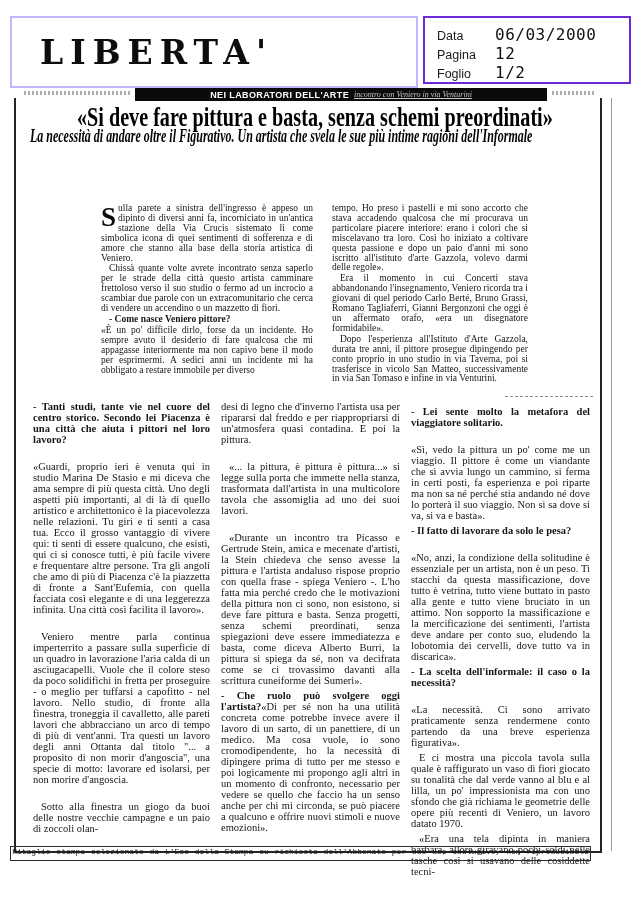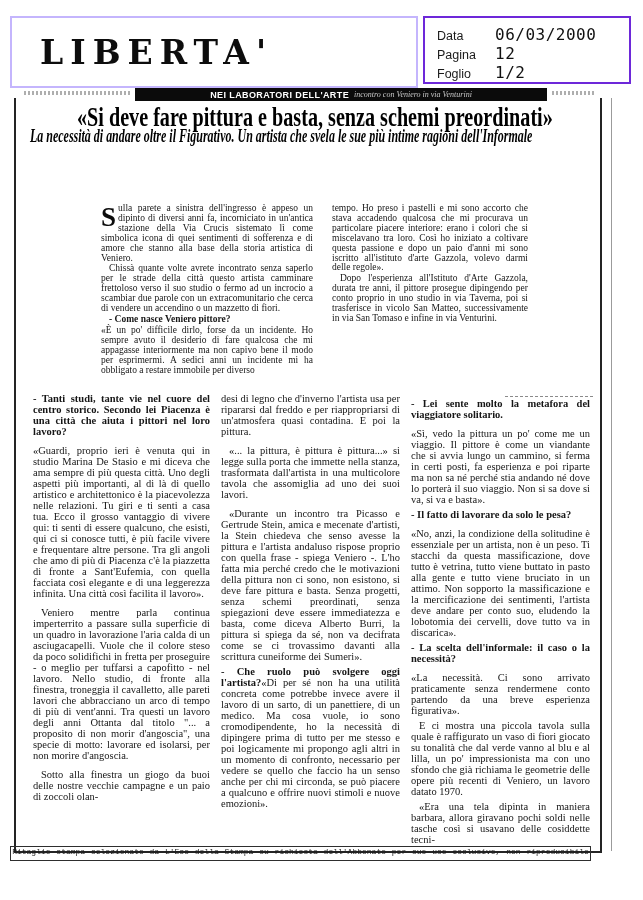--- a/index.html
+++ b/index.html
@@ -45,21 +45,21 @@
   .kicker-bar{
     left:135px;top:88px;width:412px;height:13px;background:#0b0b0b;
     display:flex;align-items:center;justify-content:center;gap:5px;
     white-space:nowrap;overflow:hidden;
   }
   .kicker-title{
     font-family:"Liberation Sans", sans-serif;font-weight:bold;
     font-size:9px;color:#ffffff;letter-spacing:.4px;
   }
   .kicker-sub{
-    font-style:italic;font-size:8px;color:#c9c9c9;
+    font-style:italic;font-size:8px;color:#c9c9c9;text-decoration:underline;
   }
 
   
   .page-frame{
     left:14px;top:98px;width:584px;height:753px;
     border-left:2px solid #242424;border-right:2px solid #242424;border-bottom:2px solid #242424;
   }
   .scan-edge{left:611px;top:98px;width:1px;height:753px;background:#9b9b9b;}
 
   
@@ -76,21 +76,21 @@
   }
 
   
   .colA{font-size:9.5px;line-height:9.9px;text-align:justify;color:#161616;}
   .colA1{left:101px;top:203px;width:212px;}
   .colA2{left:332px;top:203px;width:196px;}
   .colB{font-size:10.5px;line-height:11px;text-align:justify;color:#161616;}
   .colB1{left:33px;top:385px;width:177px;}
   .colB2{left:221px;top:385px;width:179px;}
   .colB3{left:411px;top:390px;width:179px;}
-  .colB p{margin:8px 0 0 0;}
+  .colB p{margin:16px 0 0 0;}
   .colA p{margin:1px 0 0 0;}
   p{margin:0;}
   .ind{text-indent:8px;}
   .q{font-weight:bold;}
   .gap{margin-top:4px !important;}
   .dropcap{
     float:left;font-weight:bold;font-size:27px;line-height:26px;
     padding:0 2px 0 0;color:#0c0c0c;
   }
   .inline-q{font-weight:bold;}
@@ -150,20 +150,21 @@
 
 <div class="abs colA colA1">
   <p><span class="dropcap">S</span><span>ulla parete a sinistra dell'ingresso è appeso un dipinto di diversi anni fa, incorniciato in un'antica stazione della Via Crucis sistemato lì come simbolica icona di quei sentimenti di sofferenza e di amore che stanno alla base della storia artistica di Veniero.</span></p>
   <p class="ind">Chissà quante volte avrete incontrato senza saperlo per le strade della città questo artista camminare frettoloso verso il suo studio o fermo ad un incrocio a scambiar due parole con un extracomunitario che cerca di vendere un accendino o un mazzetto di fiori.</p>
   <p class="ind q">- Come nasce Veniero pittore?</p>
   <p>«È un po' difficile dirlo, forse da un incidente. Ho sempre avuto il desiderio di fare qualcosa che mi appagasse interiormente ma non capivo bene il modo per esprimermi. A sedici anni un incidente mi ha obbligato a restare immobile per diverso</p>
 </div>
 
 <div class="abs colA colA2">
   <p>tempo. Ho preso i pastelli e mi sono accorto che stava accadendo qualcosa che mi procurava un particolare piacere interiore: erano i colori che si miscelavano tra loro. Così ho iniziato a coltivare questa passione e dopo un paio d'anni mi sono iscritto all'istituto d'arte Gazzola, volevo darmi delle regole».</p>
+  <p class="ind">Era il momento in cui Concerti stava abbandonando l'insegnamento, Veniero ricorda tra i giovani di quel periodo Carlo Berté, Bruno Grassi, Romano Tagliaferri, Gianni Bergonzoni che oggi è un affermato orafo, «era un disegnatore formidabile».</p>
   <p class="ind">Dopo l'esperienza all'Istituto d'Arte Gazzola, durata tre anni, il pittore prosegue dipingendo per conto proprio in uno studio in via Taverna, poi si trasferisce in vicolo San Matteo, successivamente in via San Tomaso e infine in via Venturini.</p>
 </div>
 
 <div class="abs colB colB1">
   <p class="q">- Tanti studi, tante vie nel cuore del centro storico. Secondo lei Piacenza è una città che aiuta i pittori nel loro lavoro?</p>
   <p>«Guardi, proprio ieri è venuta qui in studio Marina De Stasio e mi diceva che ama sempre di più questa città. Uno degli aspetti più importanti, al di là di quello artistico e architettonico è la piacevolezza nelle relazioni. Tu giri e ti senti a casa tua. Ecco il grosso vantaggio di vivere qui: ti senti di essere qualcuno, che esisti, qui ci si conosce tutti, è più facile vivere e frequentare altre persone. Tra gli angoli che amo di più di Piacenza c'è la piazzetta di fronte a Sant'Eufemia, con quella facciata così elegante e di una leggerezza infinita. Una città così facilita il lavoro».</p>
   <p class="ind">Veniero mentre parla continua imperterrito a passare sulla superficie di un quadro in lavorazione l'aria calda di un asciugacapelli. Vuole che il colore steso da poco solidifichi in fretta per proseguire - o meglio per tuffarsi a capofitto - nel lavoro. Nello studio, di fronte alla finestra, troneggia il cavalletto, alle pareti lavori che abbracciano un arco di tempo di più di vent'anni. Tra questi un lavoro degli anni Ottanta dal titolo "... a proposito di non morir d'angoscia", una specie di motto: lavorare ed isolarsi, per non morire d'angoscia.</p>
   <p class="ind">Sotto alla finestra un giogo da buoi delle nostre vecchie campagne e un paio di zoccoli olan-</p>
 </div>
 

